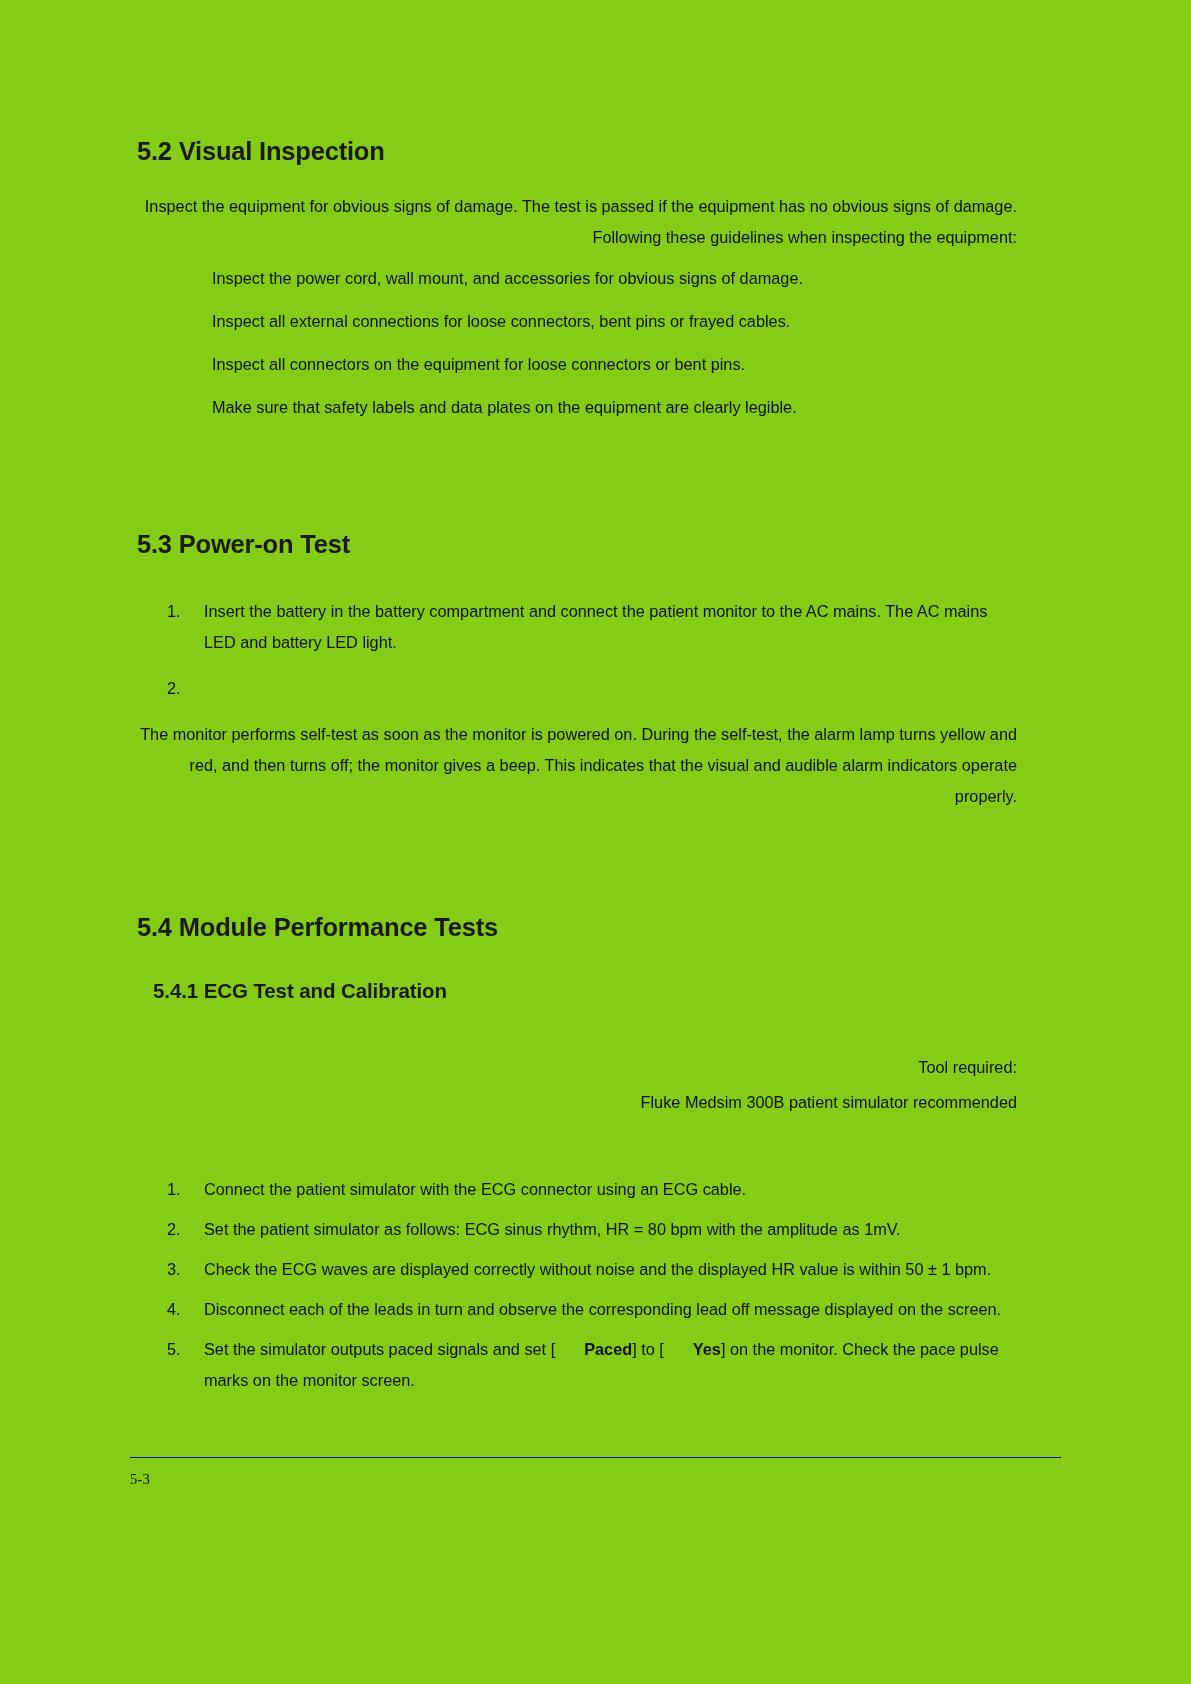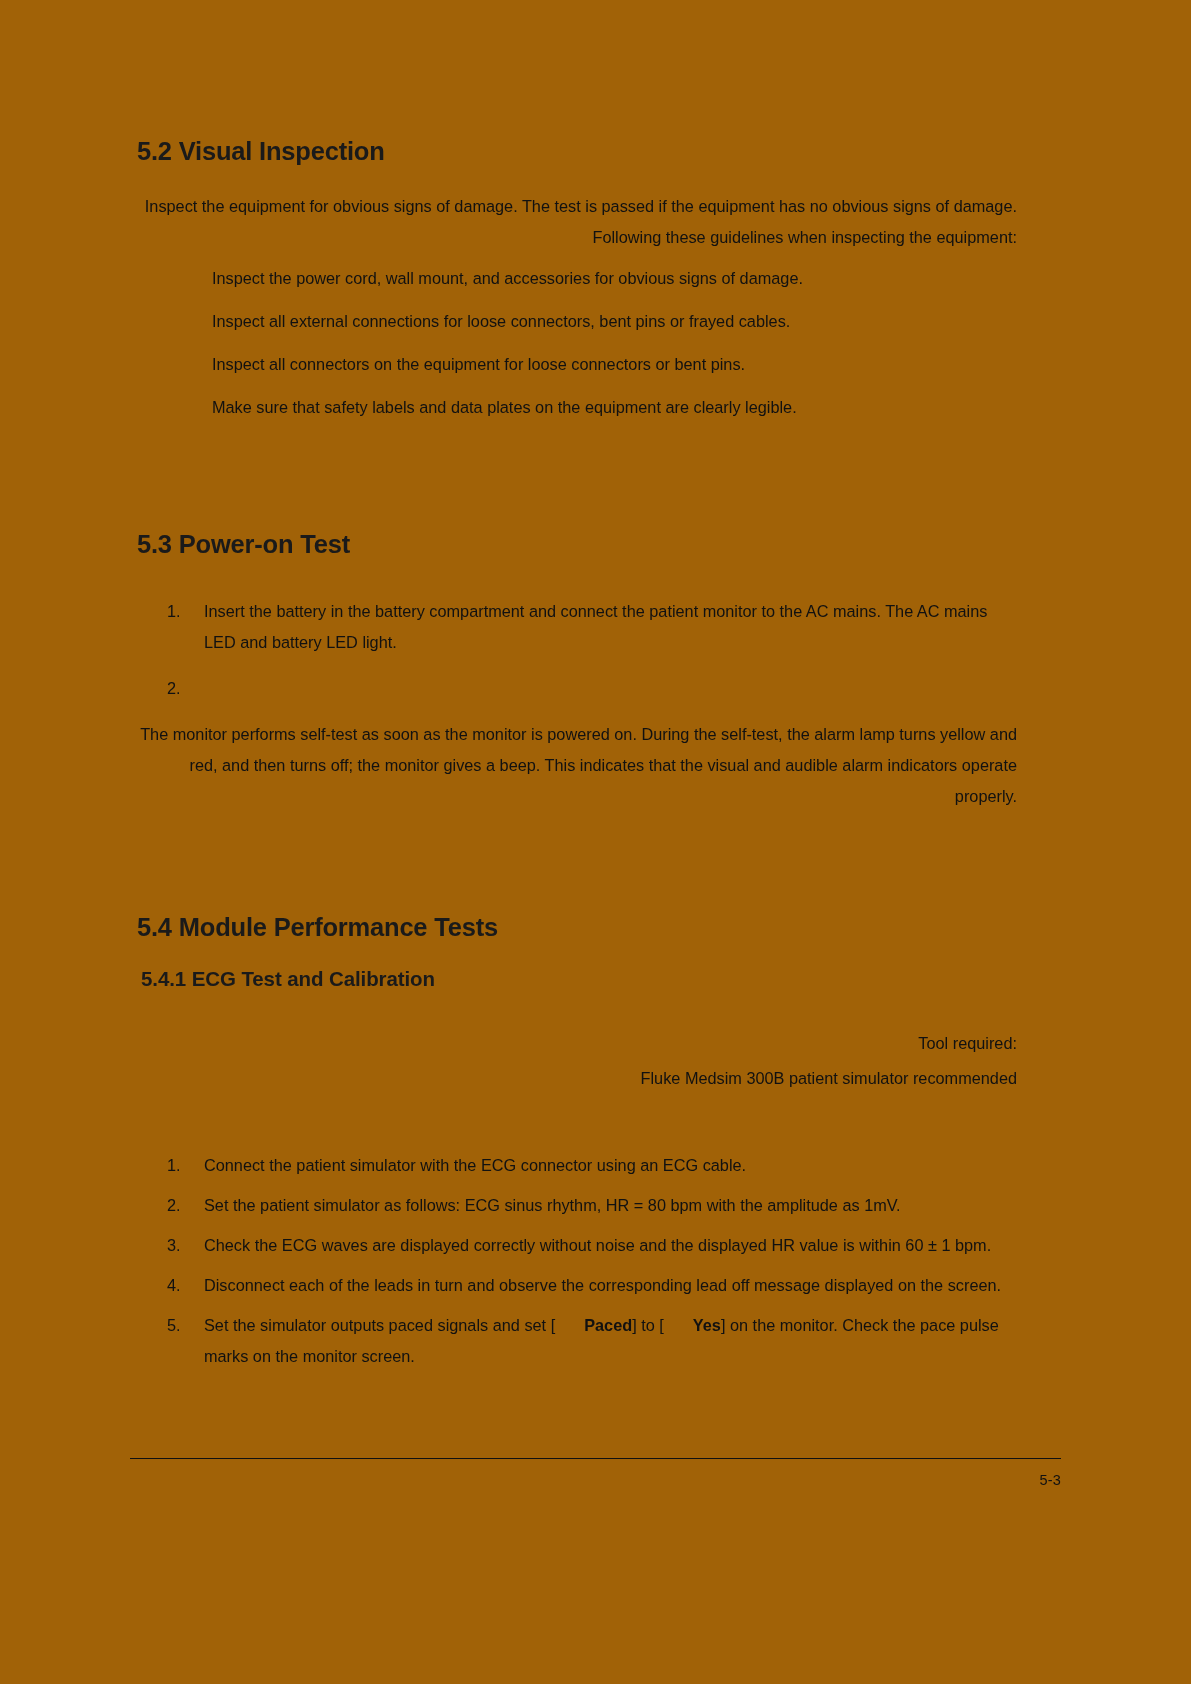--- a/index.html
+++ b/index.html
@@ -10,21 +10,21 @@
   body {
     font-family: "Liberation Sans", sans-serif;
     color: #000000;
     -webkit-font-smoothing: antialiased;
   }
   .page {
     position: relative;
     width: 1191px;
     height: 1684px;
     margin: 0 auto;
-    background: #a16207;
+    background: #84cc16;
     box-sizing: border-box;
     padding: 0;
     overflow: hidden;
   }
   .content {
     position: absolute;
     left: 137px;
     top: 0;
     width: 880px;
   }
@@ -35,21 +35,21 @@
     font-weight: bold;
     letter-spacing: -0.2px;
     margin: 0;
     line-height: 1.2;
     color: #1a1a1a;
   }
   h2.subsec {
     font-size: 20.5px;
     font-weight: bold;
     letter-spacing: -0.1px;
-    margin: 4px;
+    margin: 16px;
     line-height: 1.2;
     color: #1a1a1a;
   }
   h3.minor {
     font-size: 15.5px;
     font-weight: bold;
     margin: 0;
     line-height: 1.2;
     color: #1a1a1a;
   }
@@ -121,25 +121,26 @@
     position: absolute;
     left: 130px;
     right: 130px;
     bottom: 196px;
   }
   .footer .rule {
     border-top: 1.3px solid #111111;
     width: 100%;
   }
   .footer .pagenum {
-    text-align: right;
+    text-align: left;
     font-size: 14.5px;
     color: #111111;
     margin-top: 13px;
     letter-spacing: 0.2px;
+    font-family: Liberation Serif, serif;
   }
 </style>
 </head>
 <body>
 
 <div class="page">
   <div class="content">
 
     <div class="sp-72"></div>
     <div class="sp-64"></div>
@@ -208,21 +209,21 @@
       <li>
         <span class="num">1.</span>
         <span>Connect the patient simulator with the ECG connector using an ECG cable.</span>
       </li>
       <li>
         <span class="num">2.</span>
         <span>Set the patient simulator as follows: ECG sinus rhythm, HR = 80 bpm with the amplitude as 1mV.</span>
       </li>
       <li>
         <span class="num">3.</span>
-        <span>Check the ECG waves are displayed correctly without noise and the displayed HR value is within 60 ± 1 bpm.</span>
+        <span>Check the ECG waves are displayed correctly without noise and the displayed HR value is within 50 ± 1 bpm.</span>
       </li>
       <li>
         <span class="num">4.</span>
         <span>Disconnect each of the leads in turn and observe the corresponding lead off message displayed on the screen.</span>
       </li>
       <li>
         <span class="num">5.</span>
         <span><span>Set the simulator outputs paced signals and set [</span><b>Paced</b><span>] to [</span><b>Yes</b><span>] on the monitor. Check the pace pulse marks on the monitor screen.</span></span>
       </li>
     </ol>

